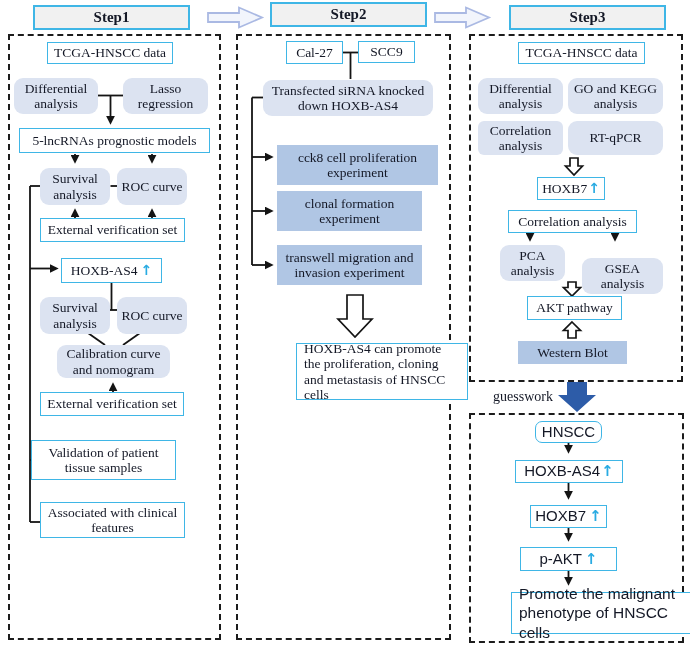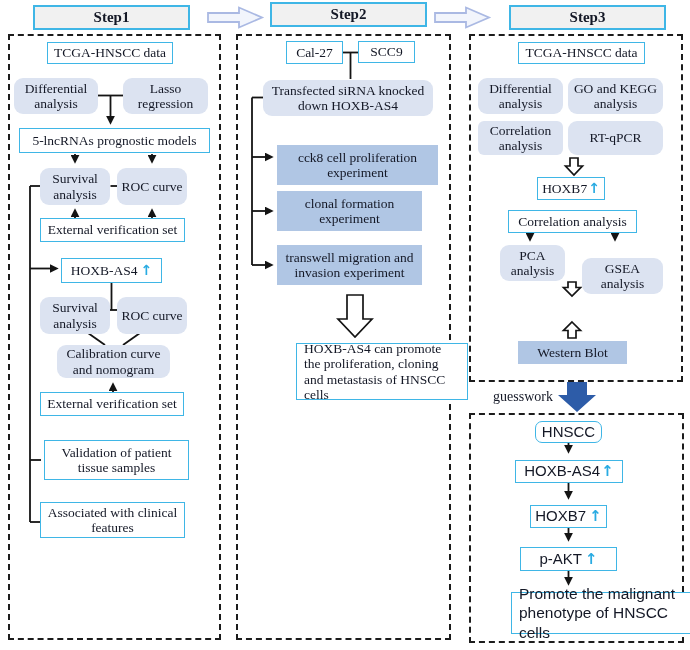--- a/index.html
+++ b/index.html
@@ -97,21 +97,21 @@
   <div class="abs box-round" style="left:117px;top:168px;width:70px;height:37px;">ROC curve</div>
   <div class="abs box-cyan" style="left:40px;top:218px;width:145px;height:24px;">External verification set</div>
   <div class="abs box-cyan" style="left:61px;top:258px;width:101px;height:25px;">
     <span>HOXB-AS4</span>
       <span class="up">↑</span>
   </div>
   <div class="abs box-round" style="left:40px;top:297px;width:70px;height:37px;">Survival analysis</div>
   <div class="abs box-round" style="left:117px;top:297px;width:70px;height:37px;">ROC curve</div>
   <div class="abs box-round" style="left:57px;top:345px;width:113px;height:33px;">Calibration curve and nomogram</div>
   <div class="abs box-cyan" style="left:40px;top:392px;width:144px;height:24px;">External verification set</div>
-  <div class="abs box-cyan" style="left:44px;top:440px;width:145px;height:40px;">Validation of patient tissue samples</div>
+  <div class="abs box-cyan" style="left:31px;top:440px;width:145px;height:40px;">Validation of patient tissue samples</div>
   <div class="abs box-cyan" style="left:40px;top:502px;width:145px;height:36px;">Associated with clinical features</div>
 
   <div class="abs box-cyan" style="left:286px;top:41px;width:57px;height:23px;">Cal-27</div>
   <div class="abs box-cyan" style="left:358px;top:41px;width:57px;height:22px;">SCC9</div>
   <div class="abs box-round" style="left:263px;top:80px;width:170px;height:36px;">Transfected siRNA knocked down HOXB-AS4</div>
   <div class="abs box-dark" style="left:277px;top:137px;width:161px;height:40px;margin-top:8px;">cck8 cell proliferation experiment</div>
   <div class="abs box-dark" style="left:277px;top:191px;width:145px;height:40px;">clonal formation experiment</div>
   <div class="abs box-dark" style="left:277px;top:245px;width:145px;height:40px;">transwell migration and invasion experiment</div>
   <div class="abs box-cyan left-text" style="left:268px;top:343px;width:172px;height:57px;">HOXB-AS4 can promote the proliferation, cloning and metastasis of HNSCC cells</div>
 
@@ -120,20 +120,21 @@
   <div class="abs box-round" style="left:568px;top:78px;width:95px;height:36px;">GO and KEGG analysis</div>
   <div class="abs box-round" style="left:478px;top:121px;width:85px;height:34px;border-radius:6px;">Correlation analysis</div>
   <div class="abs box-round" style="left:568px;top:121px;width:95px;height:34px;">RT-qPCR</div>
   <div class="abs box-cyan" style="left:537px;top:177px;width:68px;height:23px;">
     <span>HOXB7</span>
       <span class="up" style="margin-left:1px;">↑</span>
   </div>
   <div class="abs box-cyan" style="left:508px;top:210px;width:129px;height:23px;">Correlation analysis</div>
   <div class="abs box-round" style="left:500px;top:245px;width:65px;height:36px;">PCA analysis</div>
   <div class="abs box-round" style="left:582px;top:245px;width:81px;height:36px;margin-top:13px;">GSEA analysis</div>
+  <div class="abs box-cyan" style="left:527px;top:296px;width:95px;height:24px;">AKT pathway</div>
   <div class="abs box-dark" style="left:518px;top:341px;width:109px;height:23px;">Western Blot</div>
 
   <div class="abs plain-label" style="left:490px;top:388px;width:66px;height:18px;">guesswork</div>
 
   <div class="abs box-cyan sans" style="left:535px;top:421px;width:67px;height:22px;border-radius:7px;">HNSCC</div>
   <div class="abs box-cyan sans" style="left:515px;top:460px;width:108px;height:23px;">
     <span>HOXB-AS4</span>
       <span class="up" style="margin-left:1px;font-size:15px;">↑</span>
   </div>
   <div class="abs box-cyan sans" style="left:530px;top:505px;width:77px;height:23px;">

